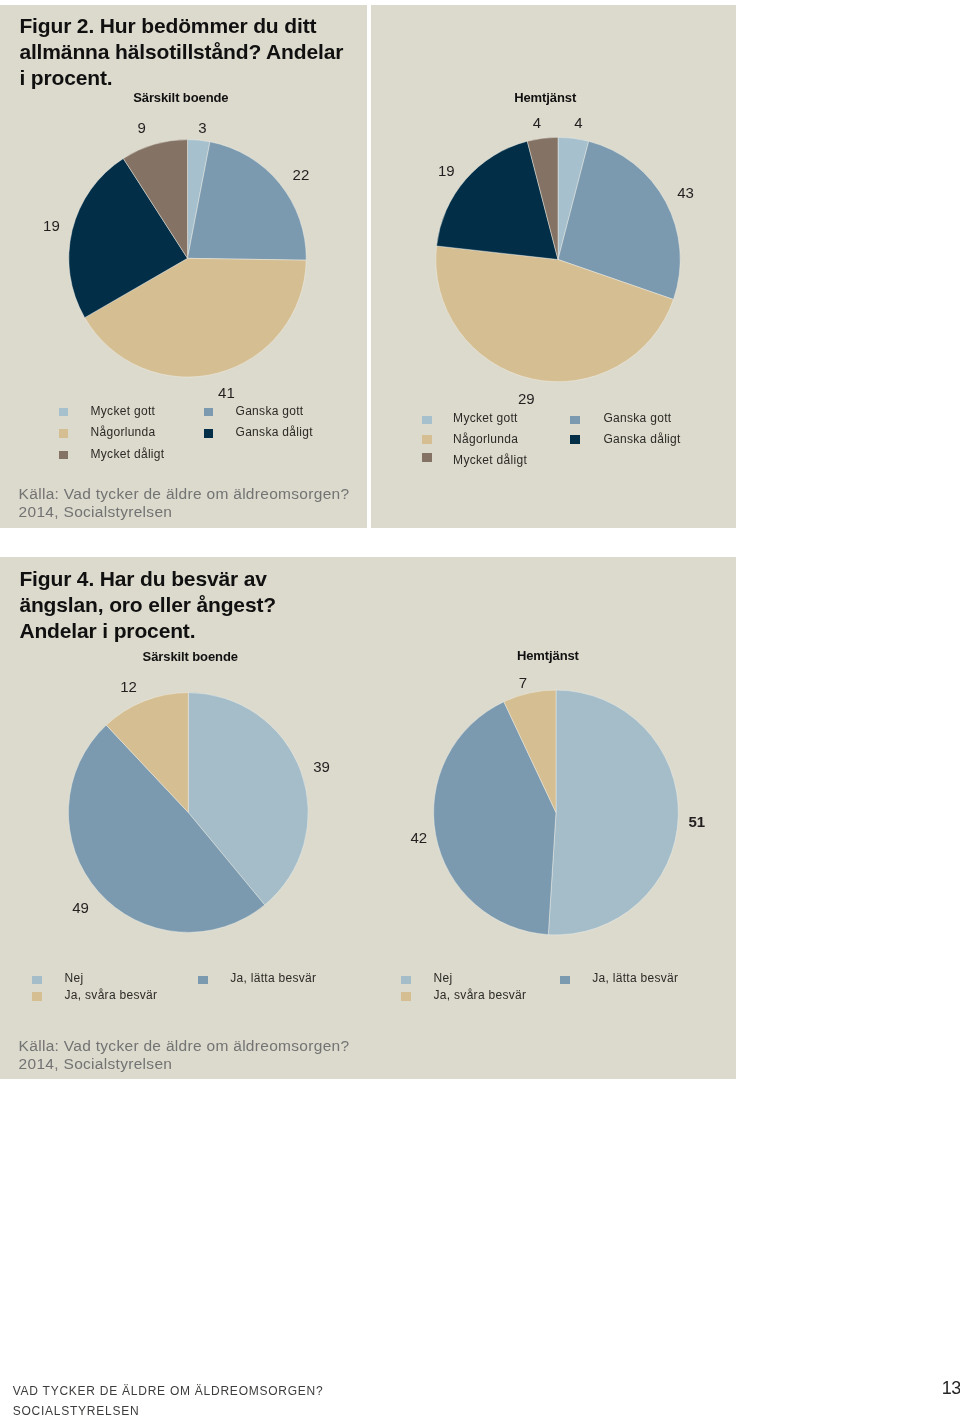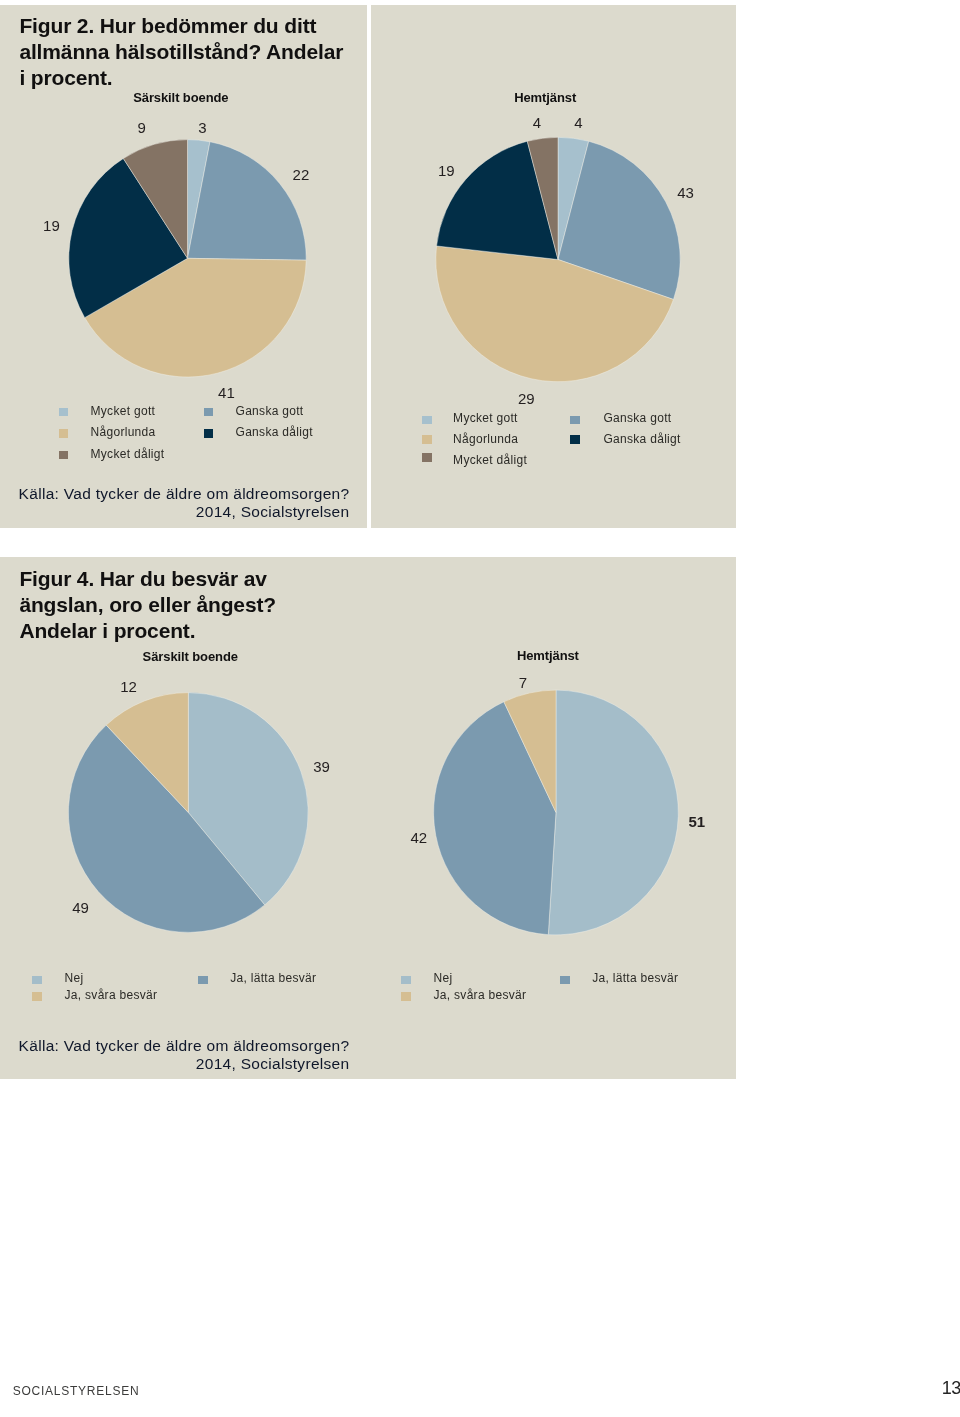--- a/index.html
+++ b/index.html
@@ -11,21 +11,21 @@
   .panel{position:absolute;background:#dcdacd;}
   .fig-title{position:absolute;font-weight:bold;font-size:21px;line-height:26px;
              color:#111010;letter-spacing:-0.14px;white-space:pre-line;}
   .pie-title{position:absolute;font-weight:bold;font-size:13px;color:#111010;
              letter-spacing:-0.1px;white-space:nowrap;line-height:1;}
   .val{position:absolute;font-size:15px;color:#231f20;white-space:nowrap;line-height:1;}
   .lg{position:absolute;font-size:12px;letter-spacing:0.3px;color:#2b2a26;
       white-space:nowrap;line-height:1;}
   .sw{position:absolute;width:9.8px;height:8.6px;}
   .src{position:absolute;font-size:15.5px;letter-spacing:0.3px;line-height:18.2px;
-       color:#0f172a;white-space:pre-line;text-align:right;}
+       color:#737373;white-space:pre-line;}
   .foot{position:absolute;font-size:12px;letter-spacing:0.75px;color:#3c3c3b;
         white-space:nowrap;}
   .foot > div{line-height:19.3px;}
   .pageno{position:absolute;font-size:18px;color:#262626;line-height:1;letter-spacing:-0.4px;}
   svg{position:absolute;overflow:visible;}
 </style>
 </head>
 <body>
 
 <div class="page">
@@ -145,17 +145,18 @@
     <span class="sw" style="left:559.9px;top:975.8px;background:#7b9aaf;"></span>
     <span class="lg" style="left:592.2px;top:972.4px;">Ja, lätta besvär</span>
     <span class="sw" style="left:400.9px;top:992px;background:#d5be92;"></span>
     <span class="lg" style="left:433.5px;top:988.6px;">Ja, svåra besvär</span>
   </div>
 
   <div class="src" style="left:18.6px;top:1037.2px;">Källa: Vad tycker de äldre om äldreomsorgen?
 2014, Socialstyrelsen</div>
 
   <div class="foot" style="left:12.7px;top:1382.3px;">
+    <div>VAD TYCKER DE ÄLDRE OM ÄLDREOMSORGEN?</div>
     <div>SOCIALSTYRELSEN</div>
   </div>
   <div class="pageno" style="left:941.7px;top:1379.4px;">13</div>
 
 </div>
 
 </body></html>

